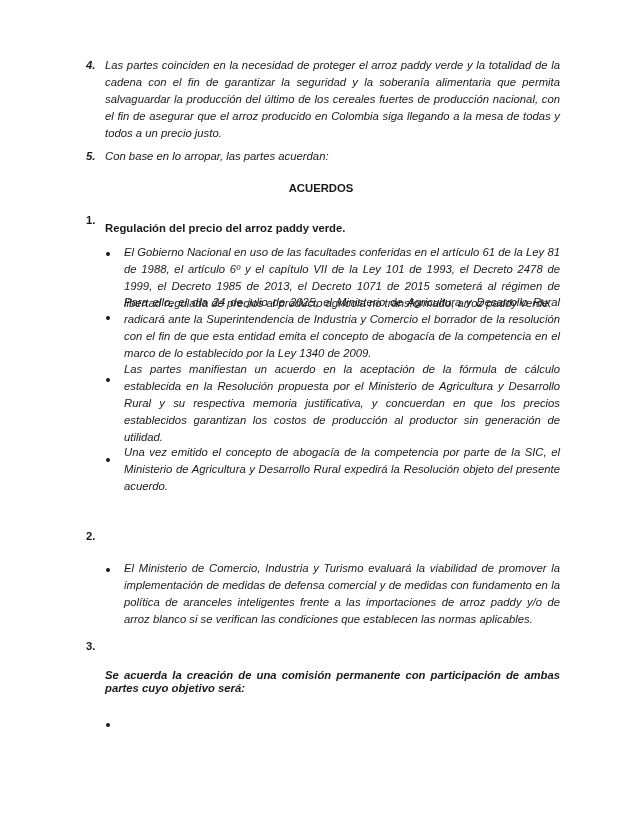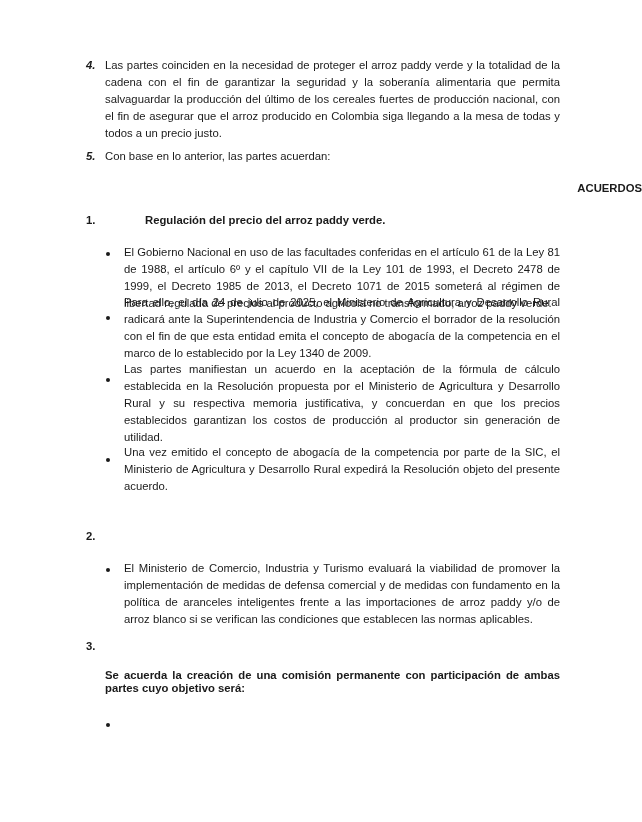--- a/index.html
+++ b/index.html
@@ -7,40 +7,40 @@
     width: 642px; height: 822px; position: relative; overflow: hidden;
     font-family: "Liberation Sans", "DejaVu Sans", sans-serif;
     color: #1a1a1a;
     font-size: 11.3px;
     line-height: 17px;
   }
   .page { position: absolute; left: 0; top: 0; width: 642px; height: 822px; }
   .abs { position: absolute; }
   .num { position: absolute; font-weight: bold; }
   .num.italic { font-style: italic; }
-  .block { position: absolute; text-align: justify; }
+  .block { position: absolute; text-align: justify; font-style: italic; }
   .bold { font-weight: bold; }
   .bullet { position: absolute; width: 4px; height: 4px; border-radius: 50%; background: #1a1a1a; }
-  .center { position: absolute; left: 0; width: 642px; text-align: right; font-weight: bold; }
+  .center { position: absolute; left: 0; width: 642px; text-align: center; font-weight: bold; }
 </style>
 </head>
 <body>
 
 <div class="page">
 
   <div class="num italic abs" style="left:86px; top:57px;">4.</div>
   <div class="block" style="left:105px; top:57px; width:455px;">Las partes coinciden en la necesidad de proteger el arroz paddy verde y la totalidad de la cadena con el fin de garantizar la seguridad y la soberanía alimentaria que permita salvaguardar la producción del último de los cereales fuertes de producción nacional, con el fin de asegurar que el arroz producido en Colombia siga llegando a la mesa de todas y todos a un precio justo.</div>
 
   <div class="num italic abs" style="left:86px; top:148px;">5.</div>
-  <div class="block" style="left:105px; top:148px; width:455px;">Con base en lo anterior, las partes acuerdan:</div>
+  <div class="block" style="left:105px; top:148px; width:455px;">Con base en lo arropar, las partes acuerdan:</div>
 
   <div class="center" style="top:180px;">ACUERDOS</div>
 
   <div class="num abs" style="left:86px; top:212px;">1.</div>
-  <div class="abs bold" style="left:105px; top:212px;margin-left:40px;">Regulación del precio del arroz paddy verde.</div>
+  <div class="abs bold" style="left:105px; top:220px;">Regulación del precio del arroz paddy verde.</div>
 
   <span class="bullet" style="left:106px; top:252px;"></span>
   <div class="block" style="left:124px; top:244px; width:436px;">El Gobierno Nacional en uso de las facultades conferidas en el artículo 61 de la Ley 81 de 1988, el artículo 6º y el capítulo VII de la Ley 101 de 1993, el Decreto 2478 de 1999, el Decreto 1985 de 2013, el Decreto 1071 de 2015 someterá al régimen de libertad regulada de precios al producto agrícola no transformado, arroz paddy verde.</div>
 
   <span class="bullet" style="left:106px; top:316px;"></span>
   <div class="block" style="left:124px; top:294px; width:436px;">Para ello, el día 24 de julio de 2025, el Ministerio de Agricultura y Desarrollo Rural radicará ante la Superintendencia de Industria y Comercio el borrador de la resolución con el fin de que esta entidad emita el concepto de abogacía de la competencia en el marco de lo establecido por la Ley 1340 de 2009.</div>
 
   <span class="bullet" style="left:106px; top:378px;"></span>
   <div class="block" style="left:124px; top:361px; width:436px;">Las partes manifiestan un acuerdo en la aceptación de la fórmula de cálculo establecida en la Resolución propuesta por el Ministerio de Agricultura y Desarrollo Rural y su respectiva memoria justificativa, y concuerdan en que los precios establecidos garantizan los costos de producción al productor sin generación de utilidad.</div>
 

